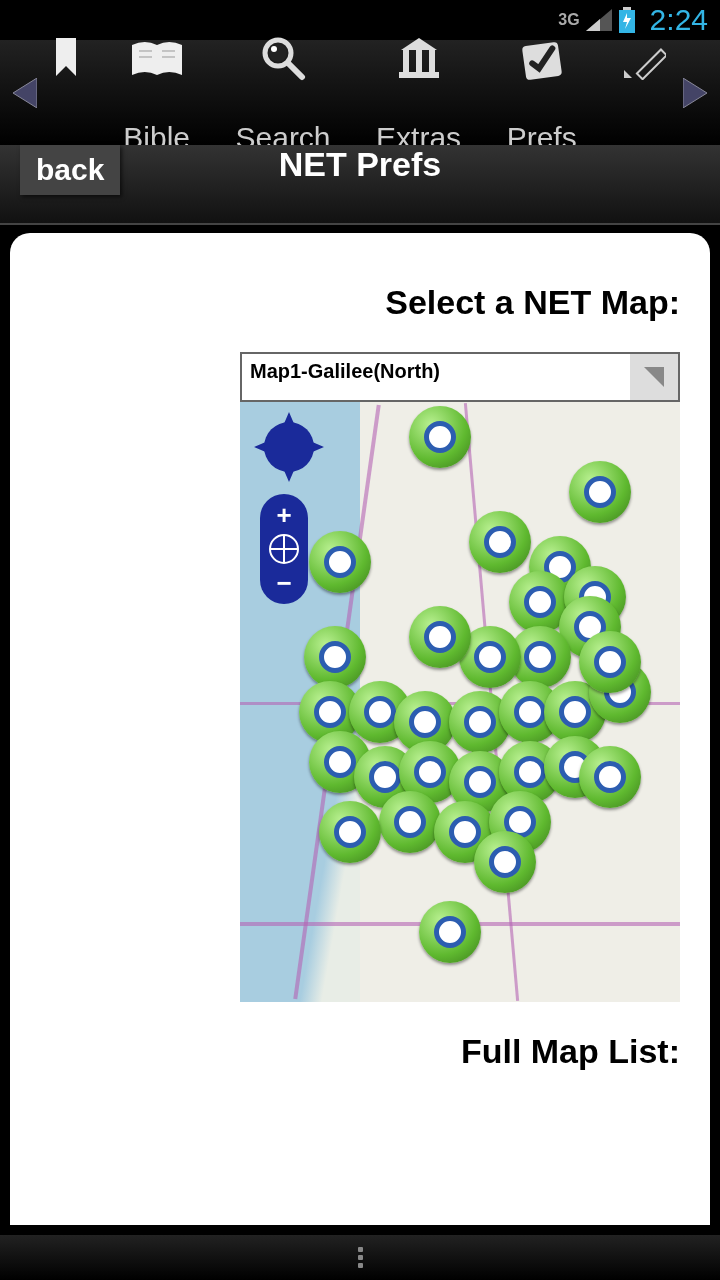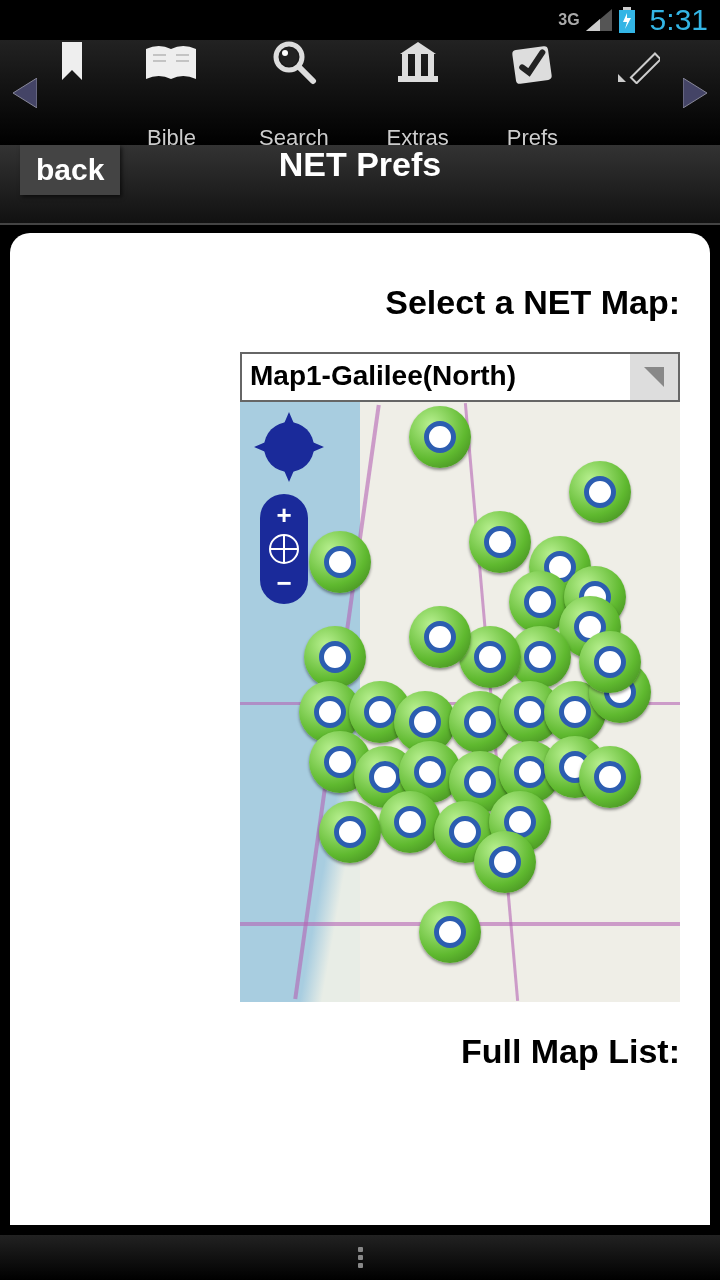--- a/index.html
+++ b/index.html
@@ -42,21 +42,21 @@
     flex: 1;
     gap: 18px;
   }
   .toolbar-item {
     display: flex;
     flex-direction: column;
     align-items: center;
     gap: 4px;
   }
   .toolbar-icon { height: 55px; display:flex; align-items:center; justify-content:center; }
-  .toolbar-label { color: #ccc; font-size: 22px; margin-top: 32px; }
+  .toolbar-label { color: #ccc; font-size: 30px; margin-top: 32px; }
 
   
   .titlebar {
     height: 80px;
     background: linear-gradient(#333, #111);
     display: flex;
     align-items: flex-start;
     padding: 0 20px;
     position: relative;
     border-bottom: 2px solid #444;
@@ -102,21 +102,21 @@
   .map-select {
     width: 440px;
     height: 50px;
     border: 2px solid #666;
     display: flex;
     background: #fff;
   }
   .map-select-text {
     flex: 1;
     padding: 6px 8px;
-    font-size: 28px;
+    font-size: 20px;
     font-weight: bold;
     border-radius: 20px;
   }
   .map-select-arrow {
     width: 48px;
     background: #ddd;
     display: flex;
     align-items: center;
     justify-content: center;
   }
@@ -223,21 +223,21 @@
         <polygon points="0,22 14,22 14,10" fill="#ccc"></polygon>
       </svg>
   </span>
   <span class="battery-icon">
     <svg width="18" height="26">
         <rect x="5" y="0" width="8" height="3" fill="#ccc"></rect>
         <rect x="1" y="3" width="16" height="23" fill="#33b5e5"></rect>
         <polygon points="9,6 5,15 9,15 7,22 13,11 9,11" fill="#fff"></polygon>
       </svg>
   </span>
-  <span class="status-time">5:31</span>
+  <span class="status-time">2:24</span>
 </div>
 
 <div class="toolbar">
   <div class="toolbar-arrow">
     <svg width="24" height="30">
         <polygon points="24,0 0,15 24,30" fill="#446" stroke="#889" stroke-width="1"></polygon>
       </svg>
   </div>
   <div class="toolbar-items">
     <div class="toolbar-item">

